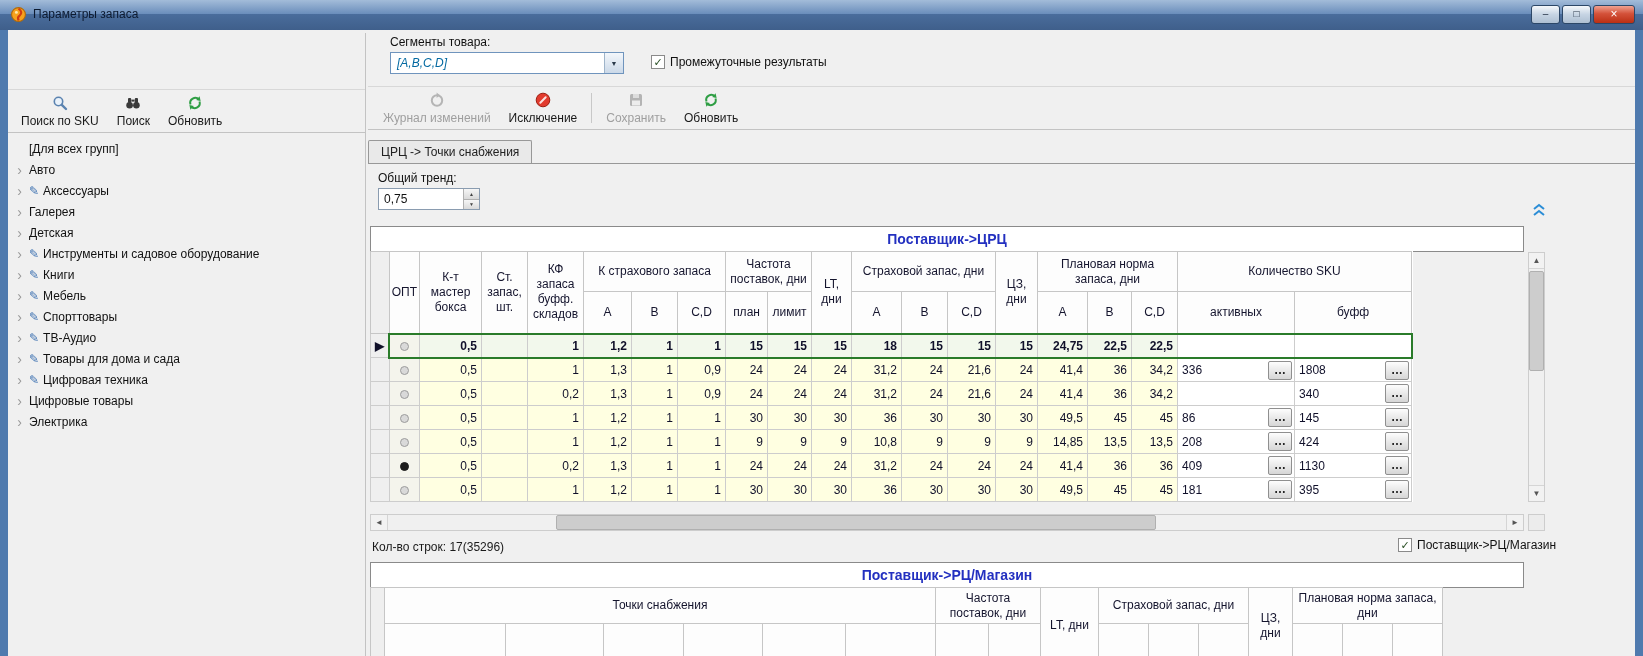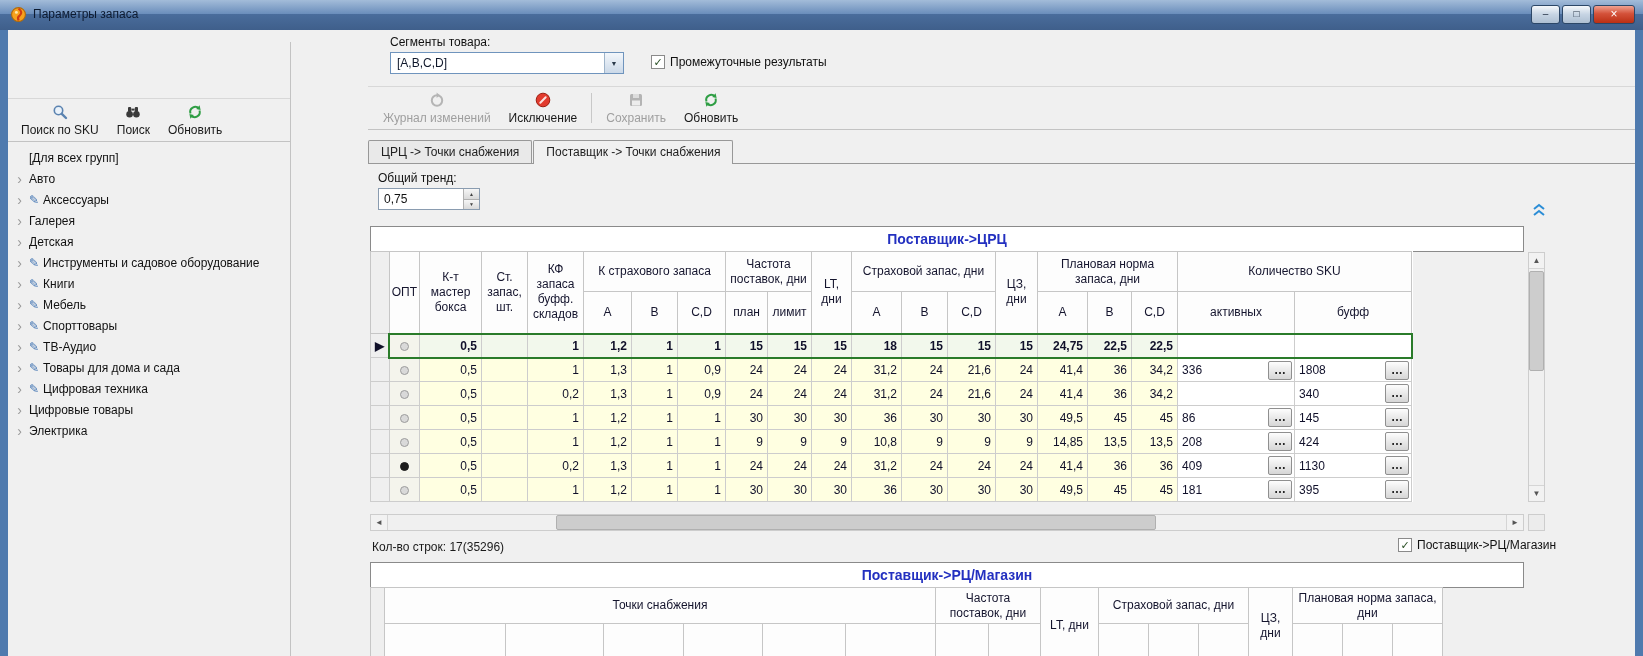--- a/index.html
+++ b/index.html
@@ -12,39 +12,39 @@
   .app-icon { width:17px; height:17px; margin-right:6px; flex:0 0 auto; }
   .title-text { color:#0c1a30; font-size:12px; }
   .win-btns { margin-left:auto; display:flex; gap:2px; }
   .win-btn { width:29px; height:19px; border:1px solid #2c4767; border-radius:3px;
     background:linear-gradient(#f5f8fb,#c6d4e3 50%,#aebfd2); color:#253244;
     display:flex; align-items:center; justify-content:center; font-size:10px; line-height:1; }
   .win-btn.close { width:42px; background:linear-gradient(#f0a291,#d4523a 45%,#bb2f14); color:#fff; font-size:12px; }
   
   .client { position:absolute; left:8px; top:30px; right:8px; bottom:0; background:#f0f0f0; overflow:hidden; }
   
-  .left-panel { position:absolute; left:0; top:12px; width:283px; bottom:0; border-right:1px solid #c3c3c3; }
+  .left-panel { position:absolute; left:0; top:3px; width:358px; bottom:0; border-right:1px solid #c3c3c3; }
   .lp-toolbar { position:absolute; left:0; top:56px; width:100%; height:44px;
     border-top:1px solid #d8d8d8; border-bottom:1px solid #c3c3c3;
     display:flex; align-items:stretch; padding:2px 4px; }
   .tb-btn { display:flex; flex-direction:column; align-items:center; justify-content:center;
     gap:2px; padding:2px 9px; color:#1a1a1a; }
   .tb-btn .ico { height:17px; display:flex; align-items:center; }
   .tb-btn.disabled { color:#9f9f9f; }
   .tb-sep { width:1px; background:#c8c8c8; margin:4px 5px; }
   .tree { position:absolute; left:0; top:102px; right:0; bottom:0; padding:3px 0 0 6px; overflow:hidden; }
   .tree-item { height:21px; display:flex; align-items:center; gap:4px; color:#111; }
   .expander { width:11px; color:#9a9a9a; font-size:14px; line-height:1; text-align:center; }
   .pencil { color:#3a6fb0; font-size:12px; line-height:1; }
   
   .right-panel { position:absolute; left:360px; top:0; right:0; bottom:0; }
   .seg-label { position:absolute; left:22px; top:5px; color:#111;text-align:right; }
   .combo { position:absolute; left:22px; top:22px; width:234px; height:22px; background:#fff;
     border:1px solid #6f94bd; display:flex; }
-  .combo-value { flex:1; padding:3px 6px; color:#0f172a; }
+  .combo-value { flex:1; padding:3px 6px; color:#0369a1;font-style:italic; }
   .combo-btn { width:19px; border-left:1px solid #9fb4c9; background:linear-gradient(#f3f7fb,#cbd9e8);
     display:flex; align-items:center; justify-content:center; font-size:7px; color:#2a3a4a; }
   .checkline { position:absolute; display:flex; align-items:center; gap:5px; color:#111; }
   .cb1 { left:283px; top:25px; }
   .cb-box { width:14px; height:14px; background:#fff; border:1px solid #8a8a8a;
     display:flex; align-items:center; justify-content:center; font-size:11px; color:#274d22; line-height:1; }
   .rp-toolbar { position:absolute; left:0; top:56px; right:0; height:44px;
     border-top:1px solid #d8d8d8; border-bottom:1px solid #c3c3c3;
     display:flex; align-items:stretch; padding:2px 6px; }
   
@@ -293,21 +293,20 @@
               <path d="M12.5 6.5 A5 5 0 0 1 4 11.4" fill="none" stroke="#2f9e44" stroke-width="2"></path>
               <polygon points="3.4,14.8 2.4,10 6.8,10.9" fill="#2f9e44"></polygon>
             </svg>
           </span>
           <span>Обновить</span>
         </div>
       </div>
 
       <div class="tabs">
         <div class="tab">ЦРЦ -&gt; Точки снабжения</div>
-        <div class="tab active">Поставщик -&gt; Точки снабжения</div>
       </div>
 
       <div class="trend-label">Общий тренд:</div>
       <div class="spinner">
         <span class="spin-value">0,75</span>
         <span class="spin-btns">
           <span class="spin-btn up">▲</span>
           <span class="spin-btn">▼</span>
         </span>
       </div>

